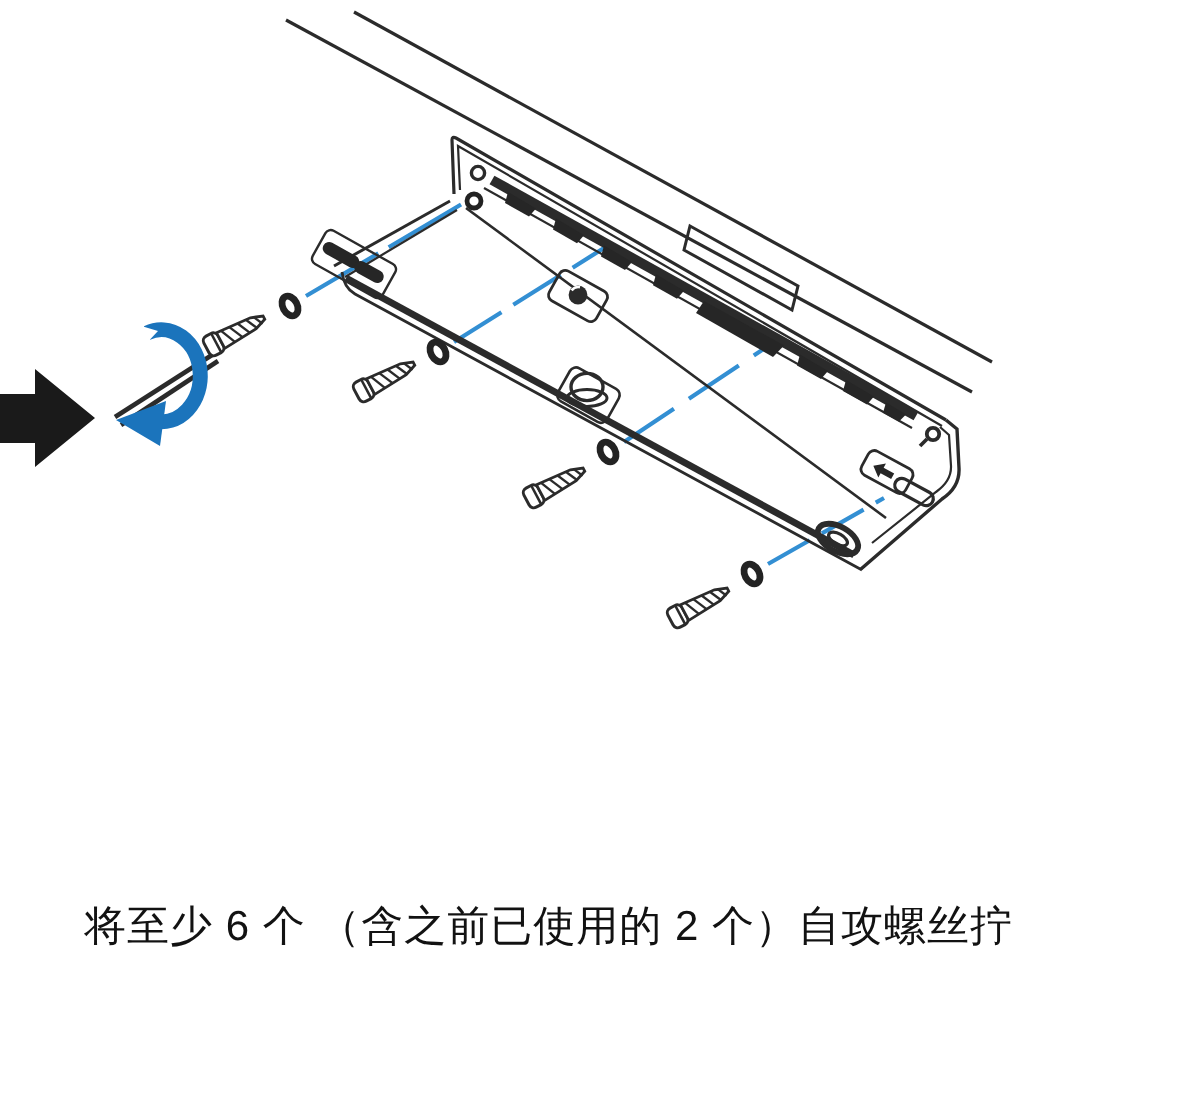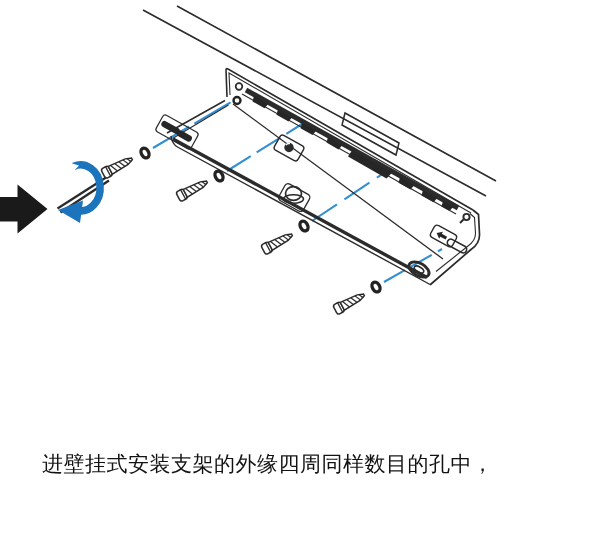--- a/index.html
+++ b/index.html
@@ -140,14 +140,14 @@
     <path d="M 73.5,166.5 A 19.5,23 0 1 1 77,210.5" fill="none" stroke="#1b74bc" stroke-width="7.5"></path>
     <polygon points="58,210 83,200.5 80,223" fill="#1b74bc"></polygon>
     <polygon points="69,162.5 79,165.5 71.5,173.5" fill="#ffffff"></polygon>
   </g>
 
   <polygon points="0,197 17.5,197 17.5,184.5 47.5,209 17.5,233.5 17.5,221.5 0,221.5" fill="#1a1a1a"></polygon>
 </svg>
 </div>
 
 <div class="caption">
-  <div>进壁挂式安装支架的外缘四周同样数目的孔中，</div>
+  <div>将至少 6 个 （含之前已使用的 2 个）自攻螺丝拧</div>
 </div>
 
 </body></html>

